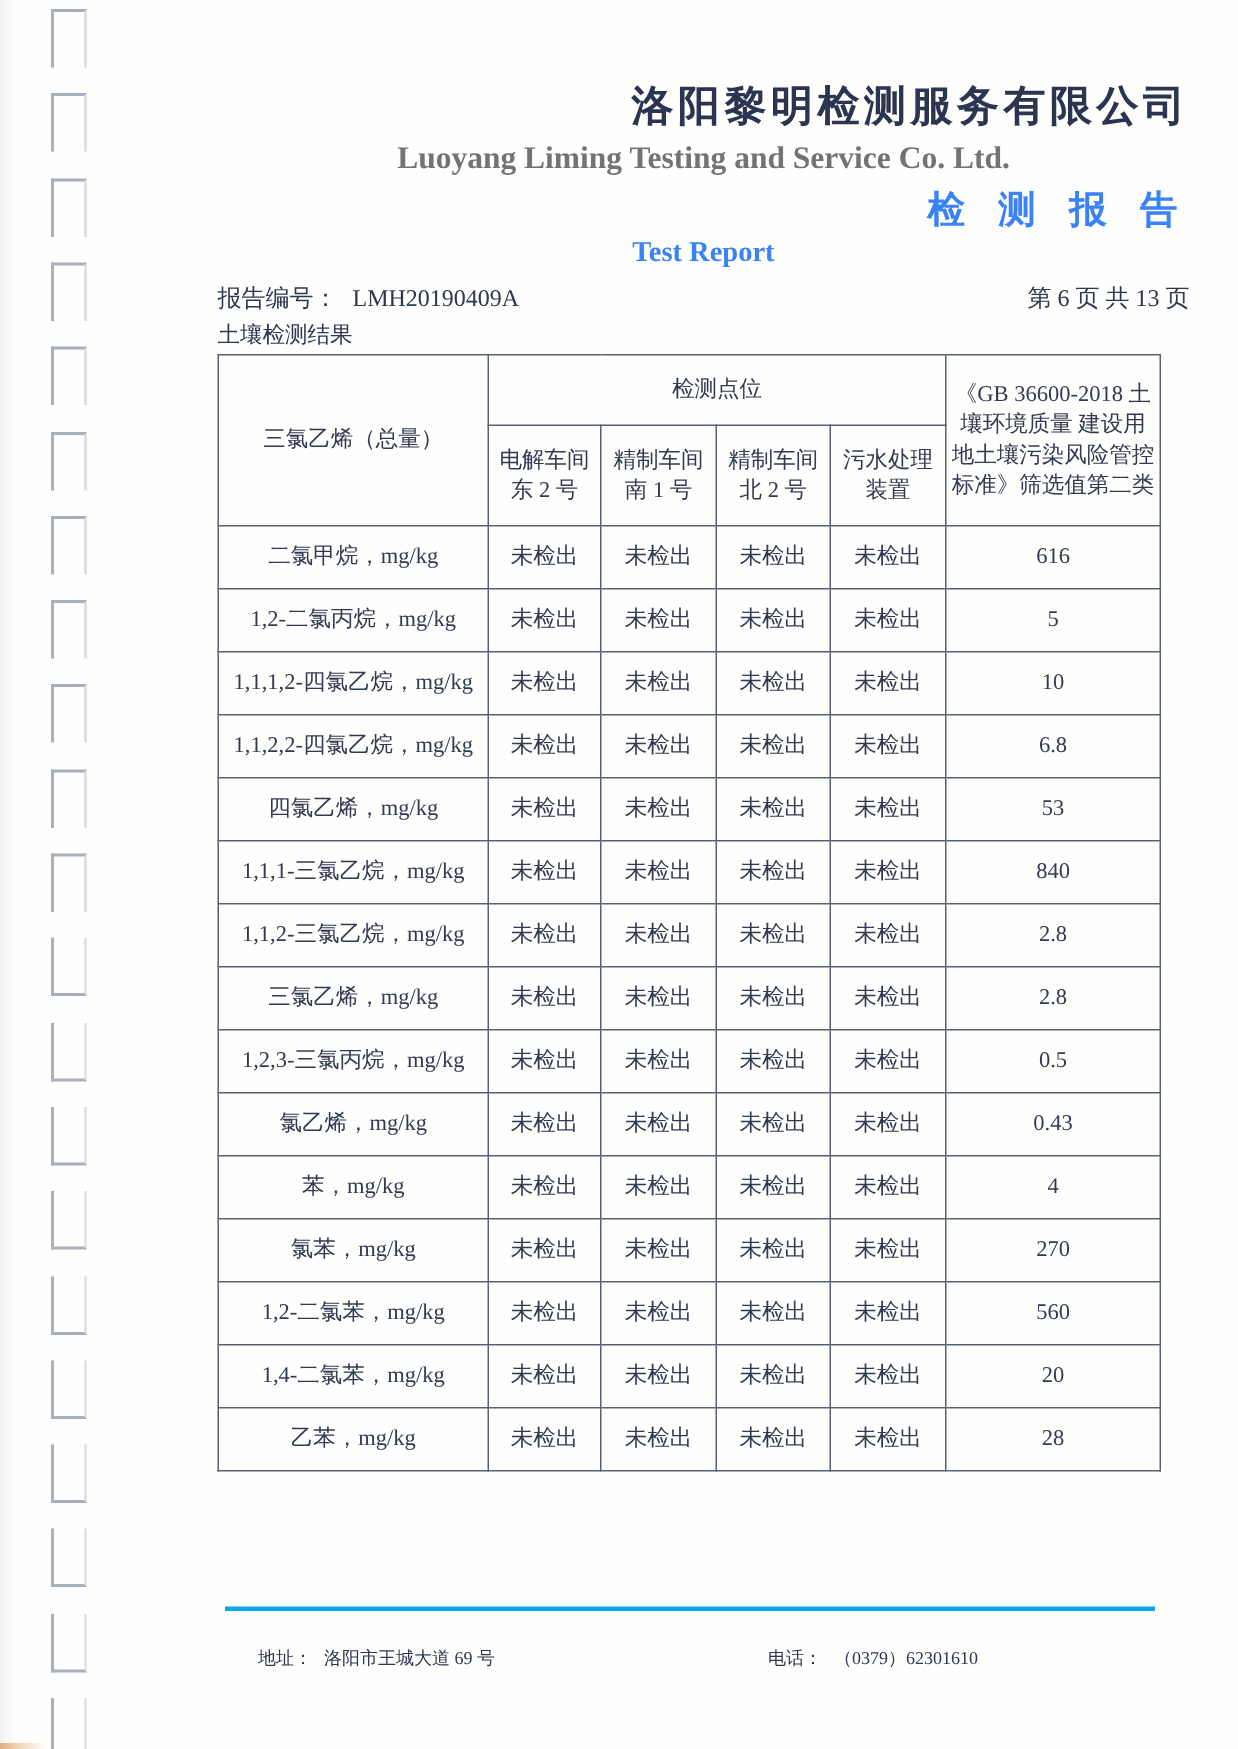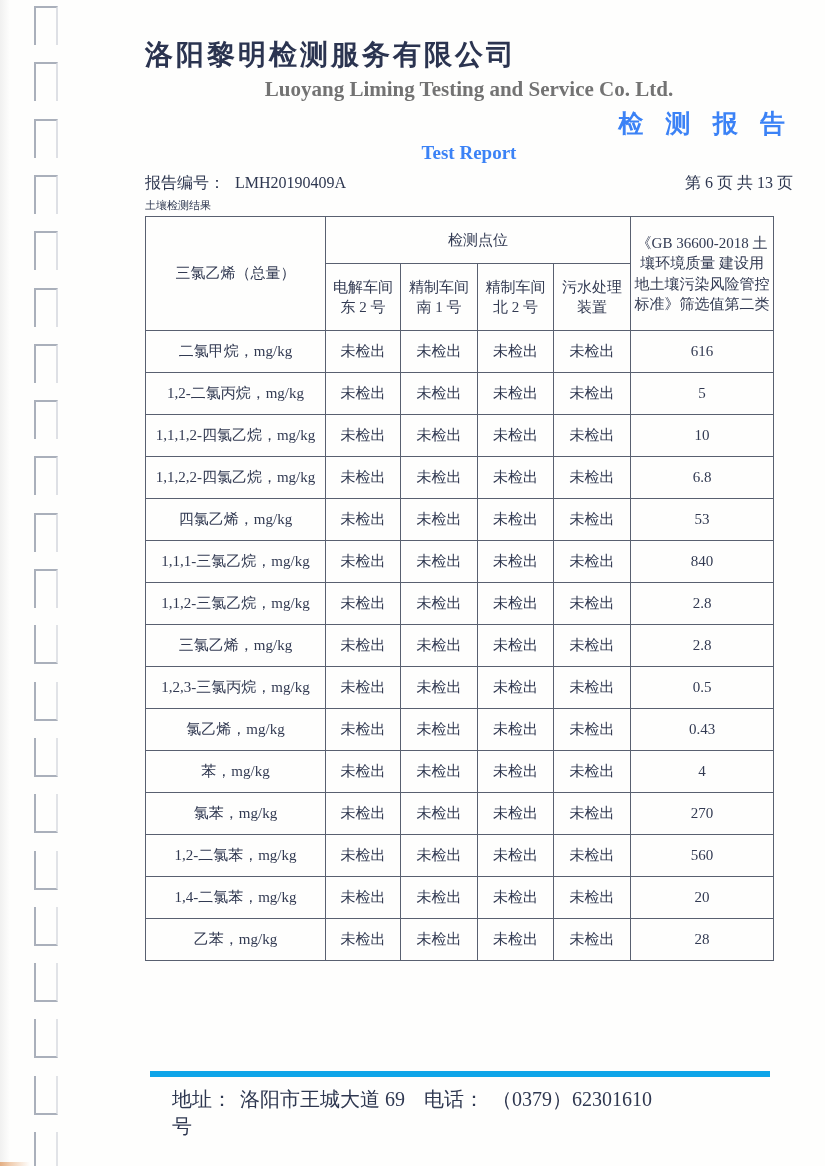--- a/index.html
+++ b/index.html
@@ -37,22 +37,22 @@
   }
   .hole-bottom {
     border-left: 2px solid #8f97a6;
     border-bottom: 2px solid #8f97a6;
     border-right: 2px solid #d8dbe0;
   }
   .content {
     position: absolute; left: 145px; top: 0; width: 648px;
   }
   .company-cn {
-    margin-top: 36px;
-    text-align: left;
+    margin-top: 52px;
+    text-align: right;
     font-size: 28px; font-weight: bold; letter-spacing: 3px;
     color: #2b3450;
   }
   .company-en {
     margin-top: 3px;
     text-align: center;
     font-size: 21px; font-weight: bold;
     color: #737373;
   }
   .title-cn {
@@ -68,21 +68,21 @@
     color: #3b82f6;
   }
   .meta-row {
     margin-top: 9px;
     display: flex; justify-content: space-between; align-items: baseline;
     font-size: 16px;
   }
   .meta-left .value { margin-left: 10px; }
   .section-title {
     margin-top: 4px;
-    font-size: 11px;
+    font-size: 15px;
   }
   table.results {
     margin-top: 3px;
     border-collapse: collapse;
     table-layout: fixed;
     width: 628px;
     font-size: 15px;
     color: #323a52;
   }
   table.results th, table.results td {
@@ -93,23 +93,23 @@
     padding: 2px 3px;
     line-height: 1.35;
   }
   table.results thead tr.h1 th { height: 42px; }
   table.results thead tr.h2 th { height: 62px; }
   table.results tbody tr { height: 42px; }
   td.c-name { padding: 2px 6px; }
   .limit-col { padding: 2px 6px; margin-left: 48px; }
   .footer {
     position: absolute; left: 150px; top: 1071px; width: 620px;
-    border-top: 6px solid #0ea5e9;
-    padding-top: 9px;
-    font-size: 20px;
+    border-top: 3px solid #0ea5e9;
+    padding-top: 23px;
+    font-size: 12px;
     display: flex;
   }
   .footer .addr { margin-left: 22px; }
   .footer .phone { margin-left: auto; margin-right: 118px; white-space: nowrap; }
   .footer .lbl { margin-right: 8px; }
 </style>
 </head>
 <body>
 
 <div class="scan-page">

